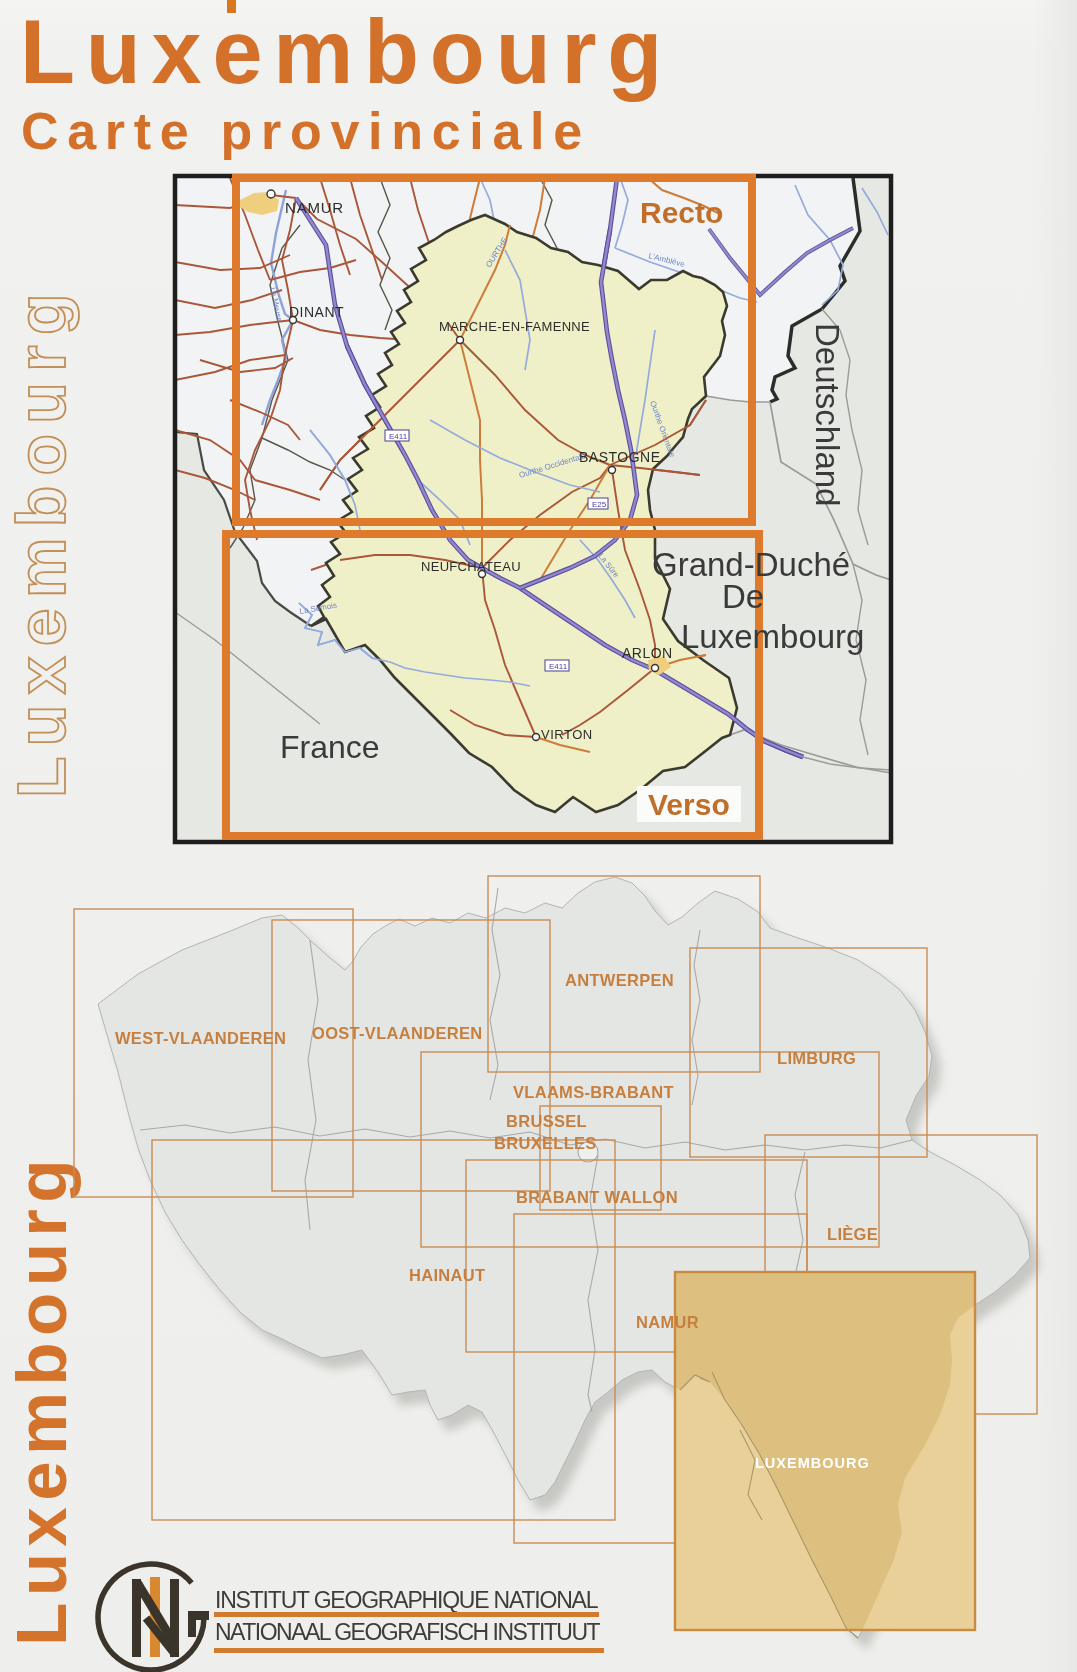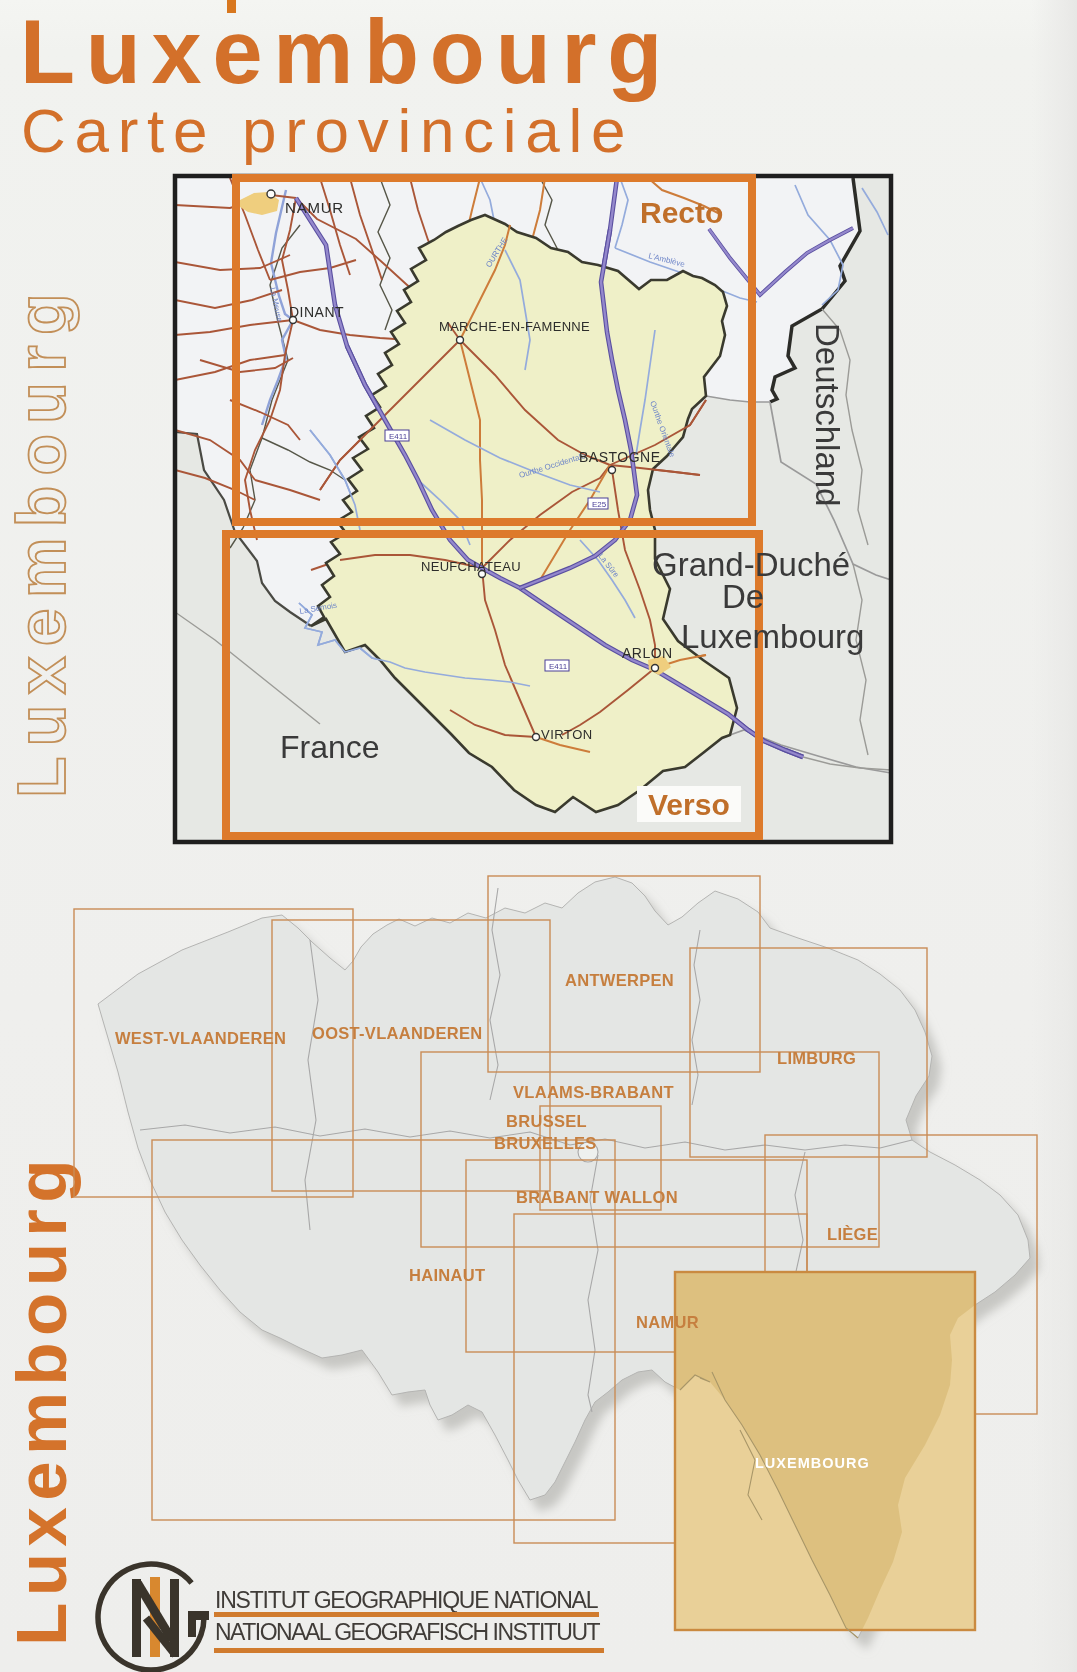--- a/index.html
+++ b/index.html
@@ -11,21 +11,21 @@
 <body>
 
 <div class="abs" style="left:0;top:0;width:1077px;height:1672px;background:linear-gradient(180deg,#f4f5f2 0%,#f1f2ef 3%,#efefed 60%,#eeeeec 100%);"></div>
 
 <div class="abs" style="right:0;top:0;width:45px;height:1672px;background:linear-gradient(90deg,rgba(232,232,230,0) 0%,#eaeae8 80%,#e7e7e5 100%);"></div>
 
 <div class="abs" style="left:227px;top:0;width:9px;height:13px;background:#d8771e;"></div>
 
 <div class="abs" style="left:20px;top:7px;font-size:90px;font-weight:bold;color:#d3702a;line-height:90px;letter-spacing:10.8px;">Luxembourg</div>
 
-<div class="abs" style="left:21px;top:100px;font-size:62px;font-weight:normal;color:#d3702a;line-height:62px;letter-spacing:8.7px;">Carte provinciale</div>
+<div class="abs" style="left:21px;top:100px;font-size:52px;font-weight:bold;color:#d3702a;line-height:62px;letter-spacing:8.7px;">Carte provinciale</div>
 
 <div class="abs" style="left:7px;top:798px;transform:rotate(-90deg);transform-origin:0 0;font-size:68px;font-weight:bold;letter-spacing:10.3px;color:transparent;-webkit-text-stroke:1.8px #c28f58;line-height:68px;">Luxembourg</div>
 
 <div class="abs" style="left:6px;top:1646px;transform:rotate(-90deg);transform-origin:0 0;font-size:71px;font-weight:bold;letter-spacing:6.3px;color:#d4732b;line-height:71px;">Luxembourg</div>
 
 <svg class="abs" style="left:0;top:0;" width="1077" height="1672" viewBox="0 0 1077 1672">
 <defs>
   <clipPath id="mapclip">
         <rect x="175" y="176" width="716" height="666"></rect>
       </clipPath>

